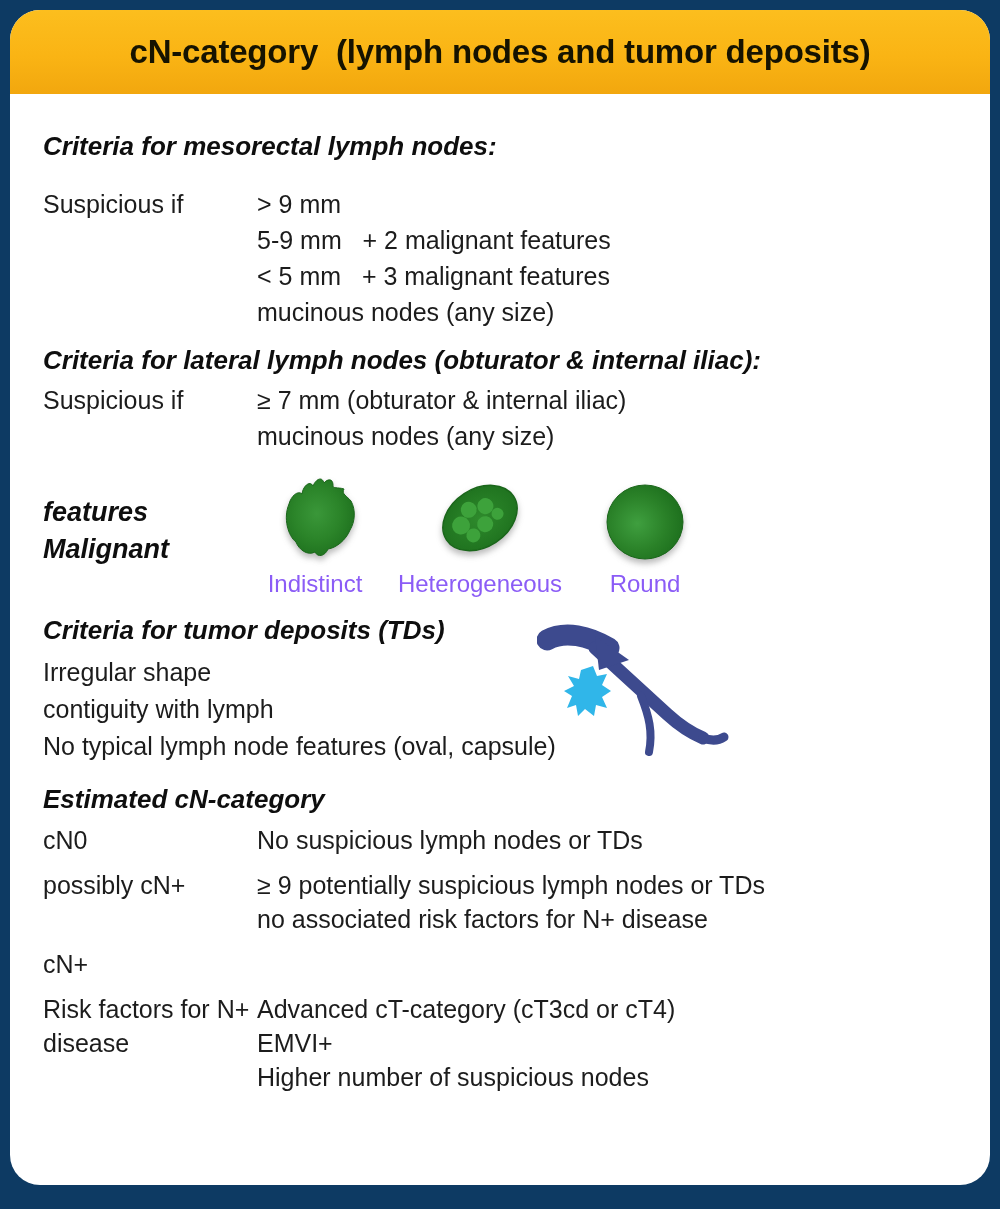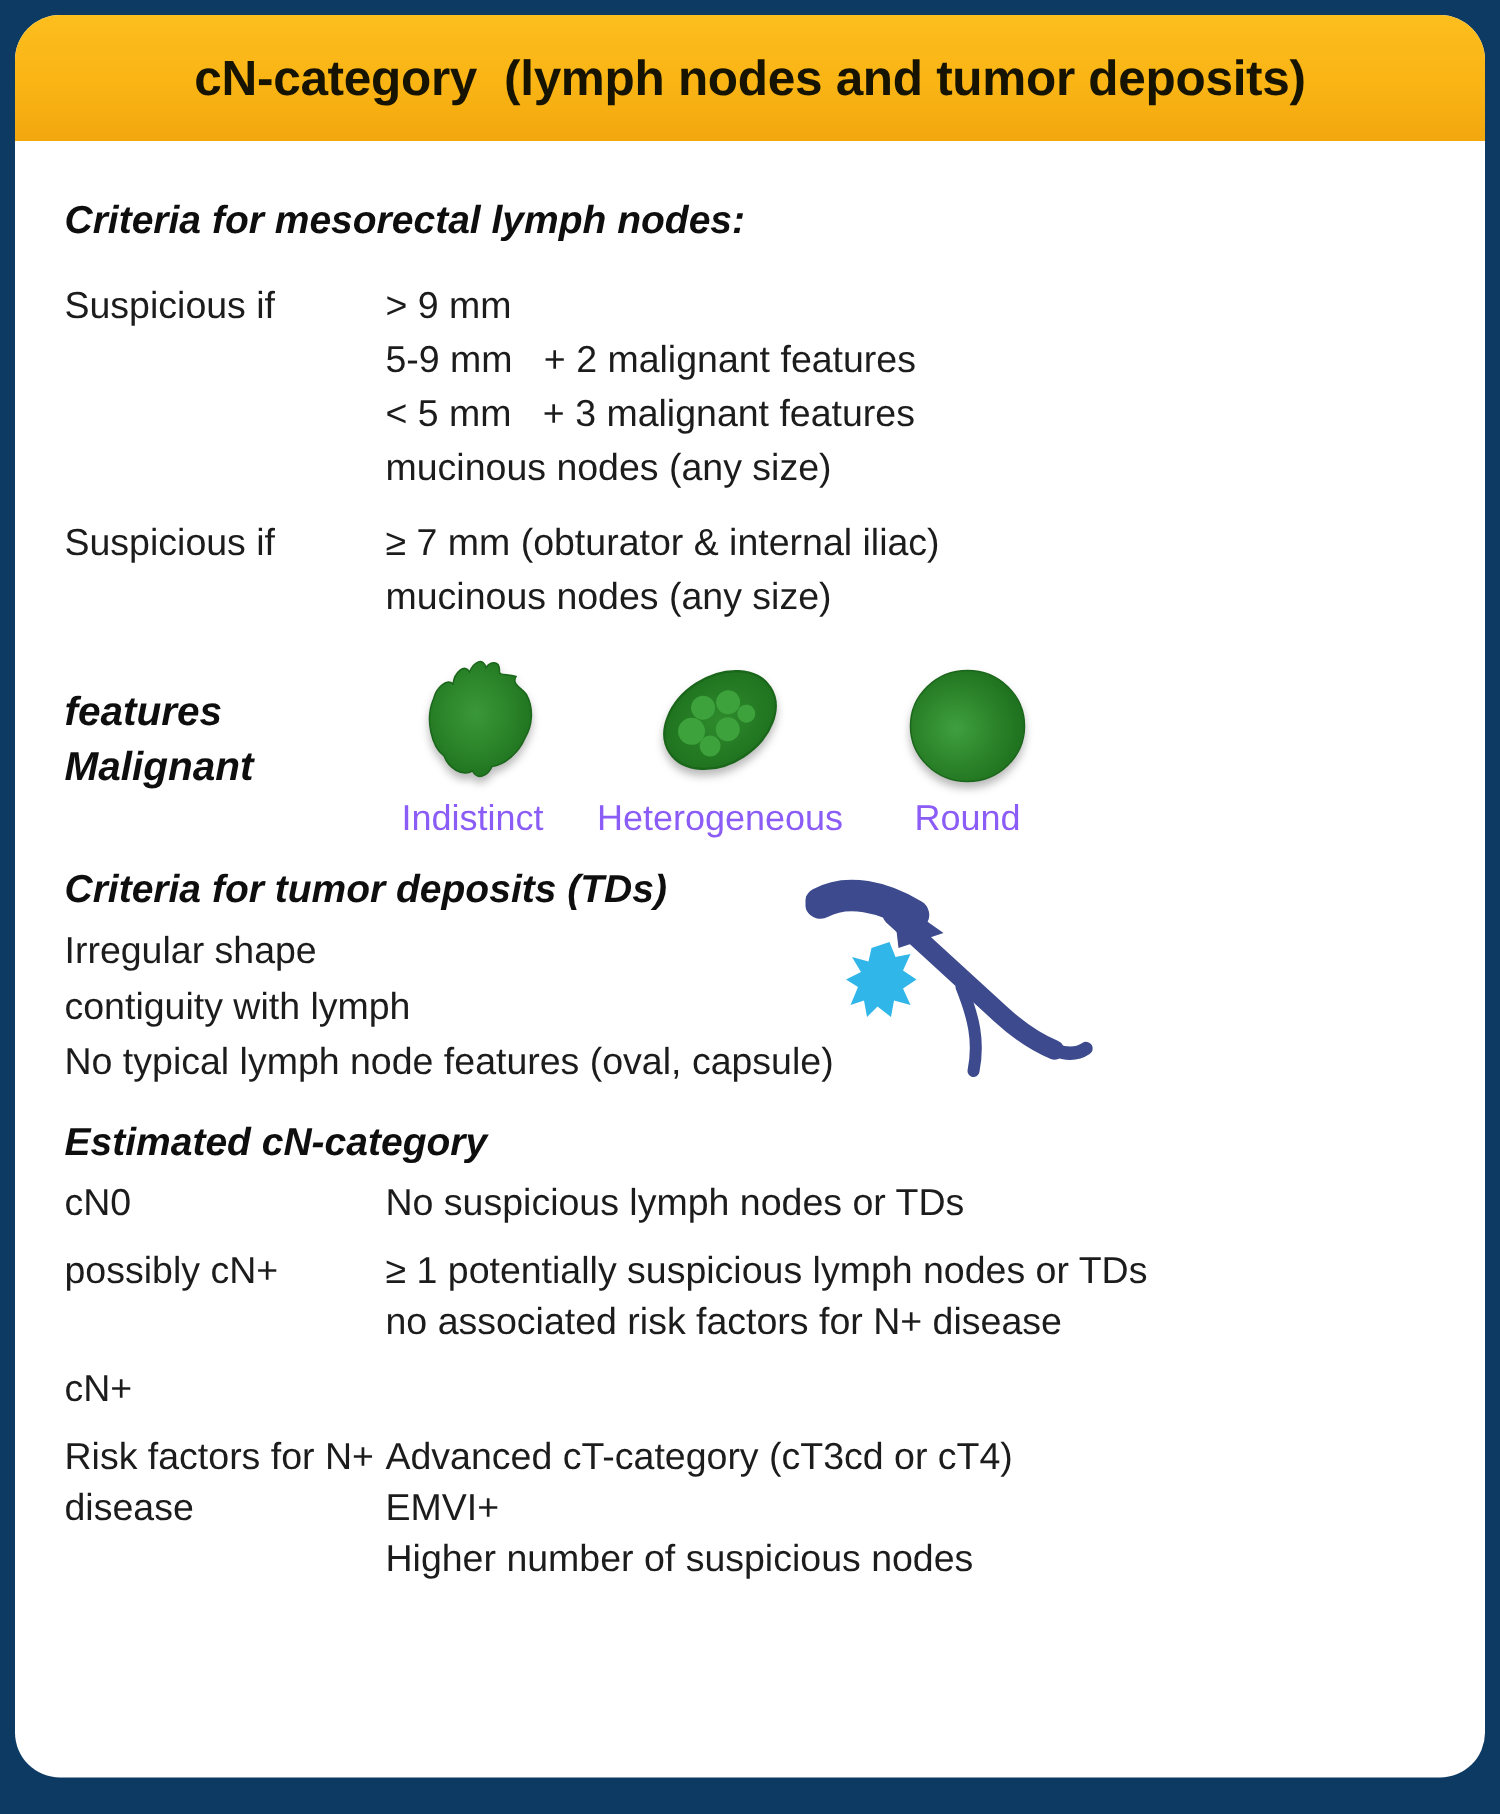--- a/index.html
+++ b/index.html
@@ -86,20 +86,21 @@
         <div class="vals">
           <div class="val">&gt; 9 mm</div>
           <div class="val">5-9 mm   + 2 malignant features</div>
           <div class="val">&lt; 5 mm   + 3 malignant features</div>
           <div class="val">mucinous nodes (any size)</div>
         </div>
       </div>
     </section>
 
     <section class="sec-lateral">
+      <h2 class="sec">Criteria for lateral lymph nodes (obturator &amp; internal iliac):</h2>
       <div class="row2col">
         <div class="lbl">Suspicious if</div>
         <div class="vals">
           <div class="val">≥ 7 mm (obturator &amp; internal iliac)</div>
           <div class="val">mucinous nodes (any size)</div>
         </div>
       </div>
     </section>
 
     <section class="sec-malig">
@@ -205,21 +206,21 @@
       <div class="row2col est-row">
         <div class="lbl">cN0</div>
         <div class="vals">
           <div class="val">No suspicious lymph nodes or TDs</div>
         </div>
       </div>
 
       <div class="row2col est-row">
         <div class="lbl">possibly cN+</div>
         <div class="vals">
-          <div class="val">≥ 1 potentially suspicious lymph nodes or TDs</div>
+          <div class="val">≥ 9 potentially suspicious lymph nodes or TDs</div>
           <div class="val">no associated risk factors for N+ disease</div>
         </div>
       </div>
 
       <div class="row2col est-row">
         <div class="lbl">cN+</div>
       </div>
 
       <div class="row2col est-row">
         <div class="lbl">Risk factors for N+ disease</div>

